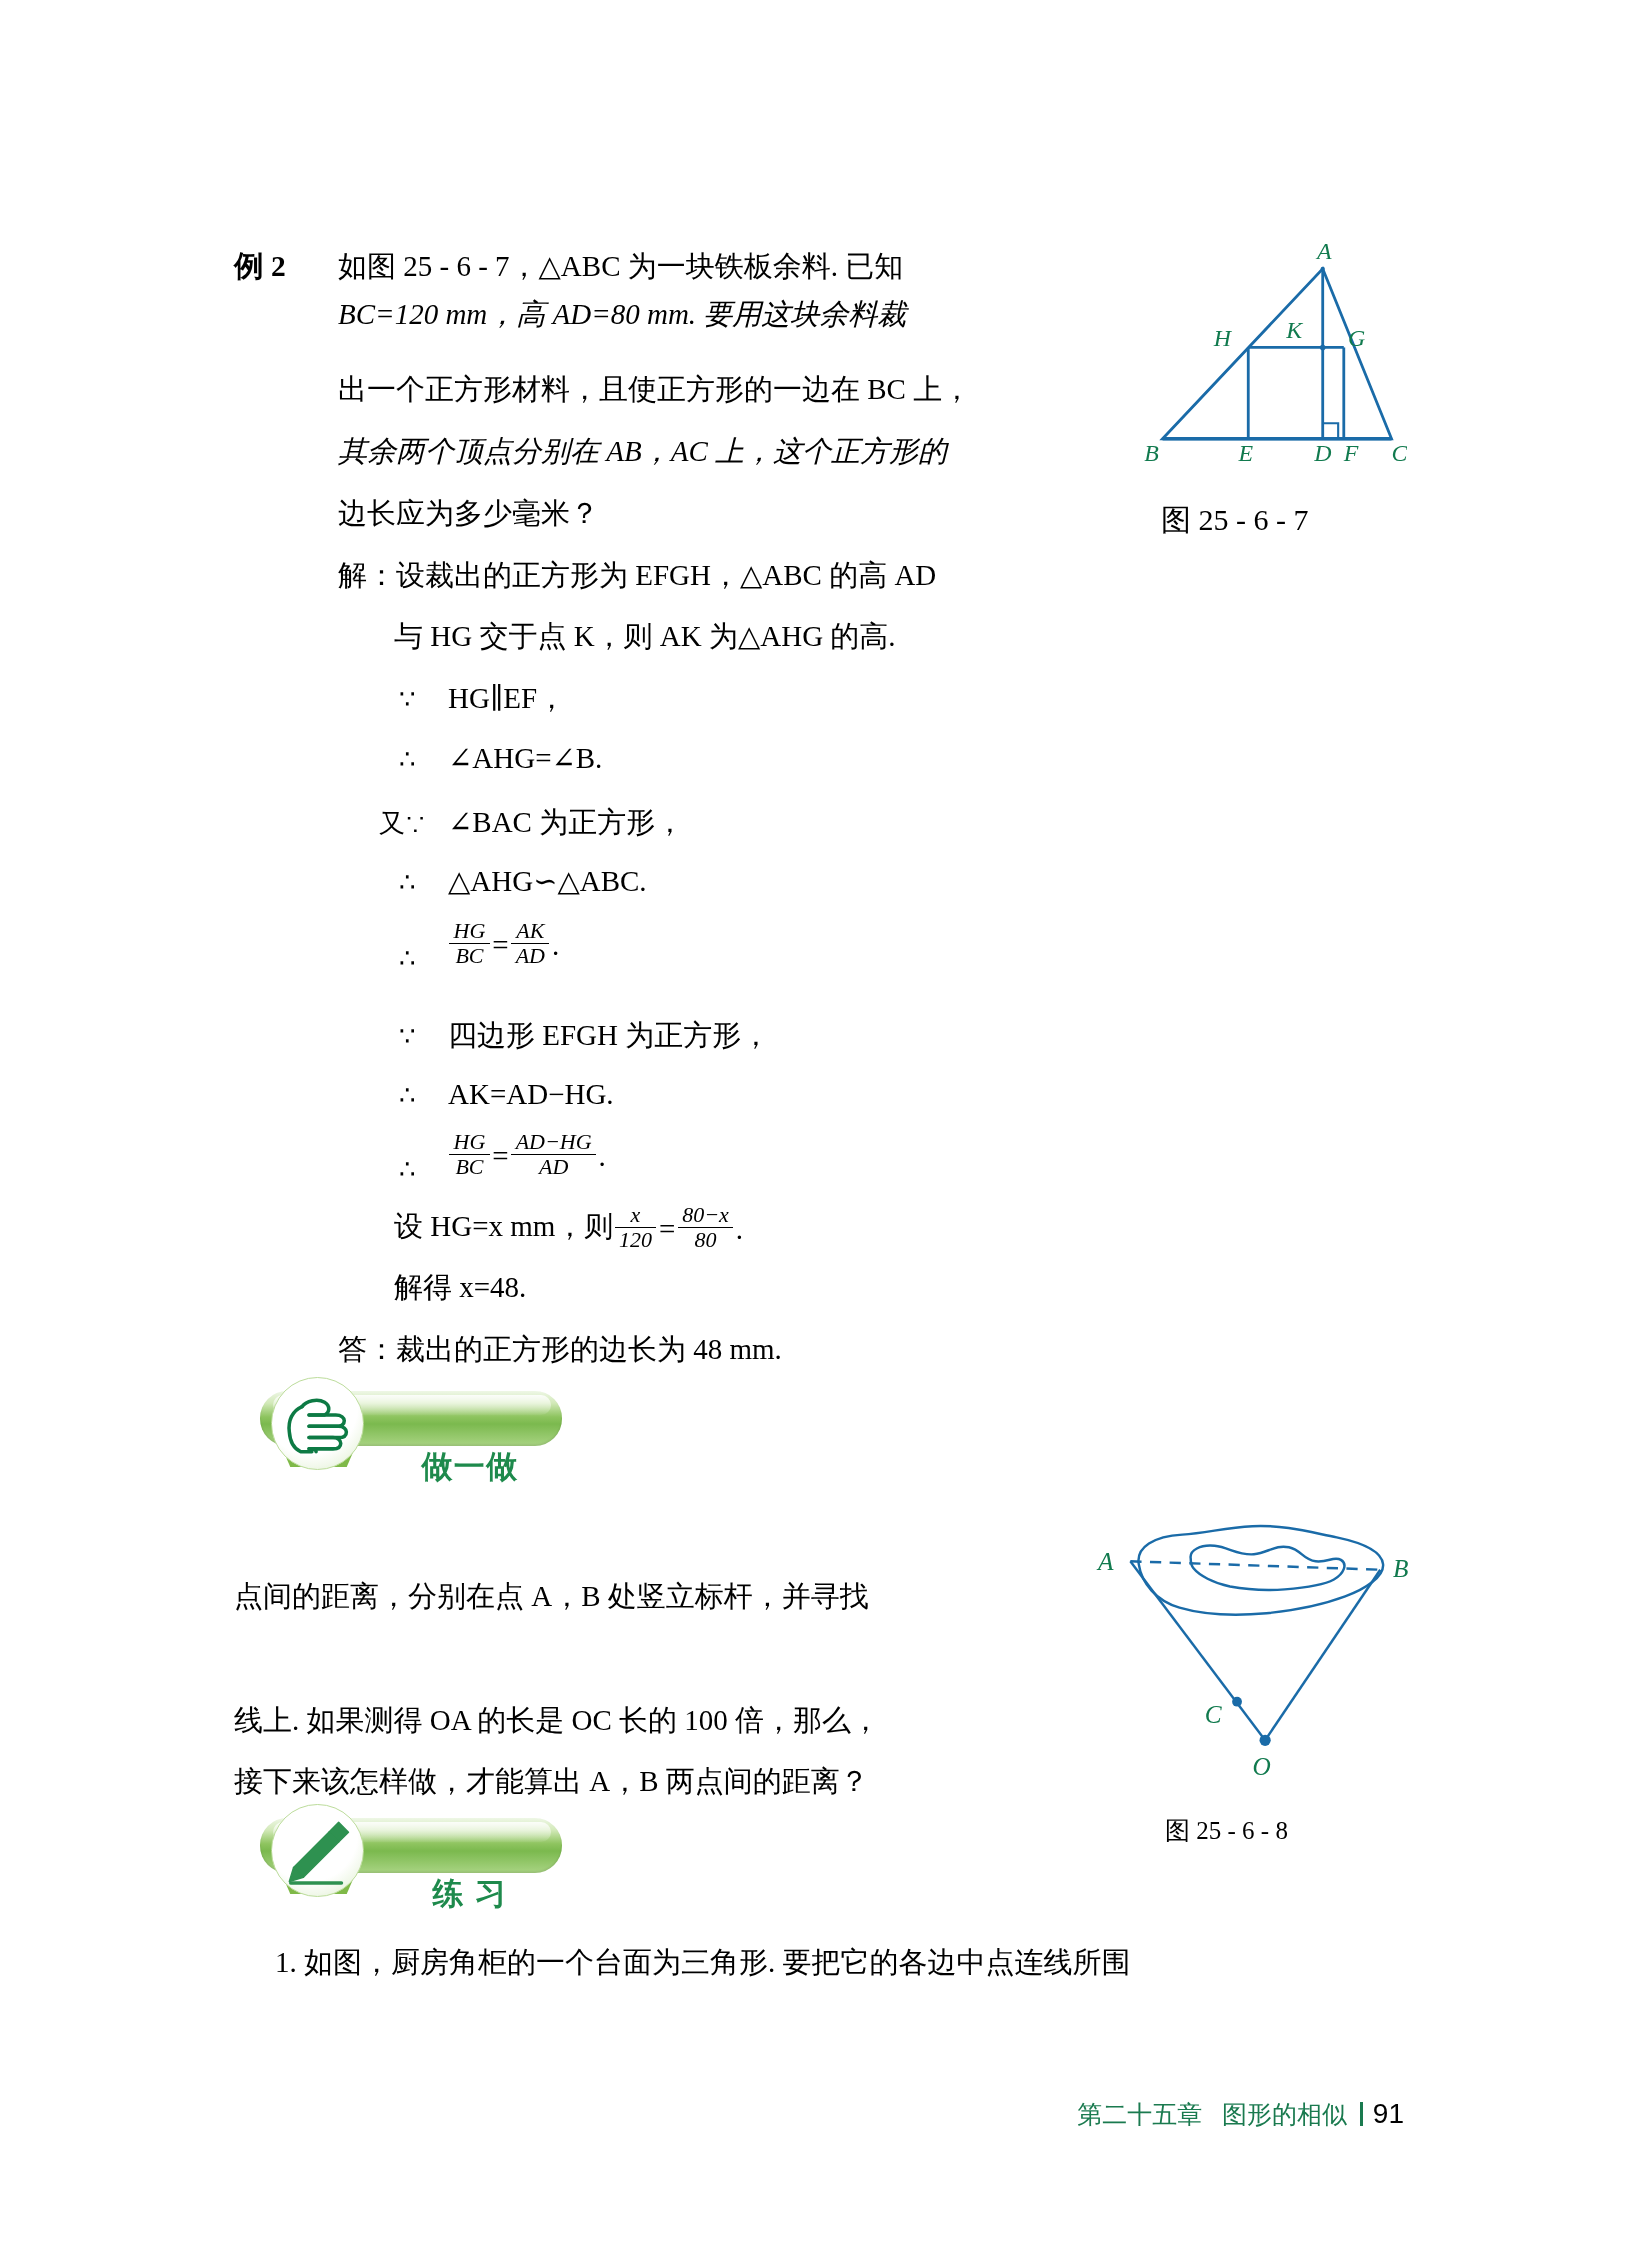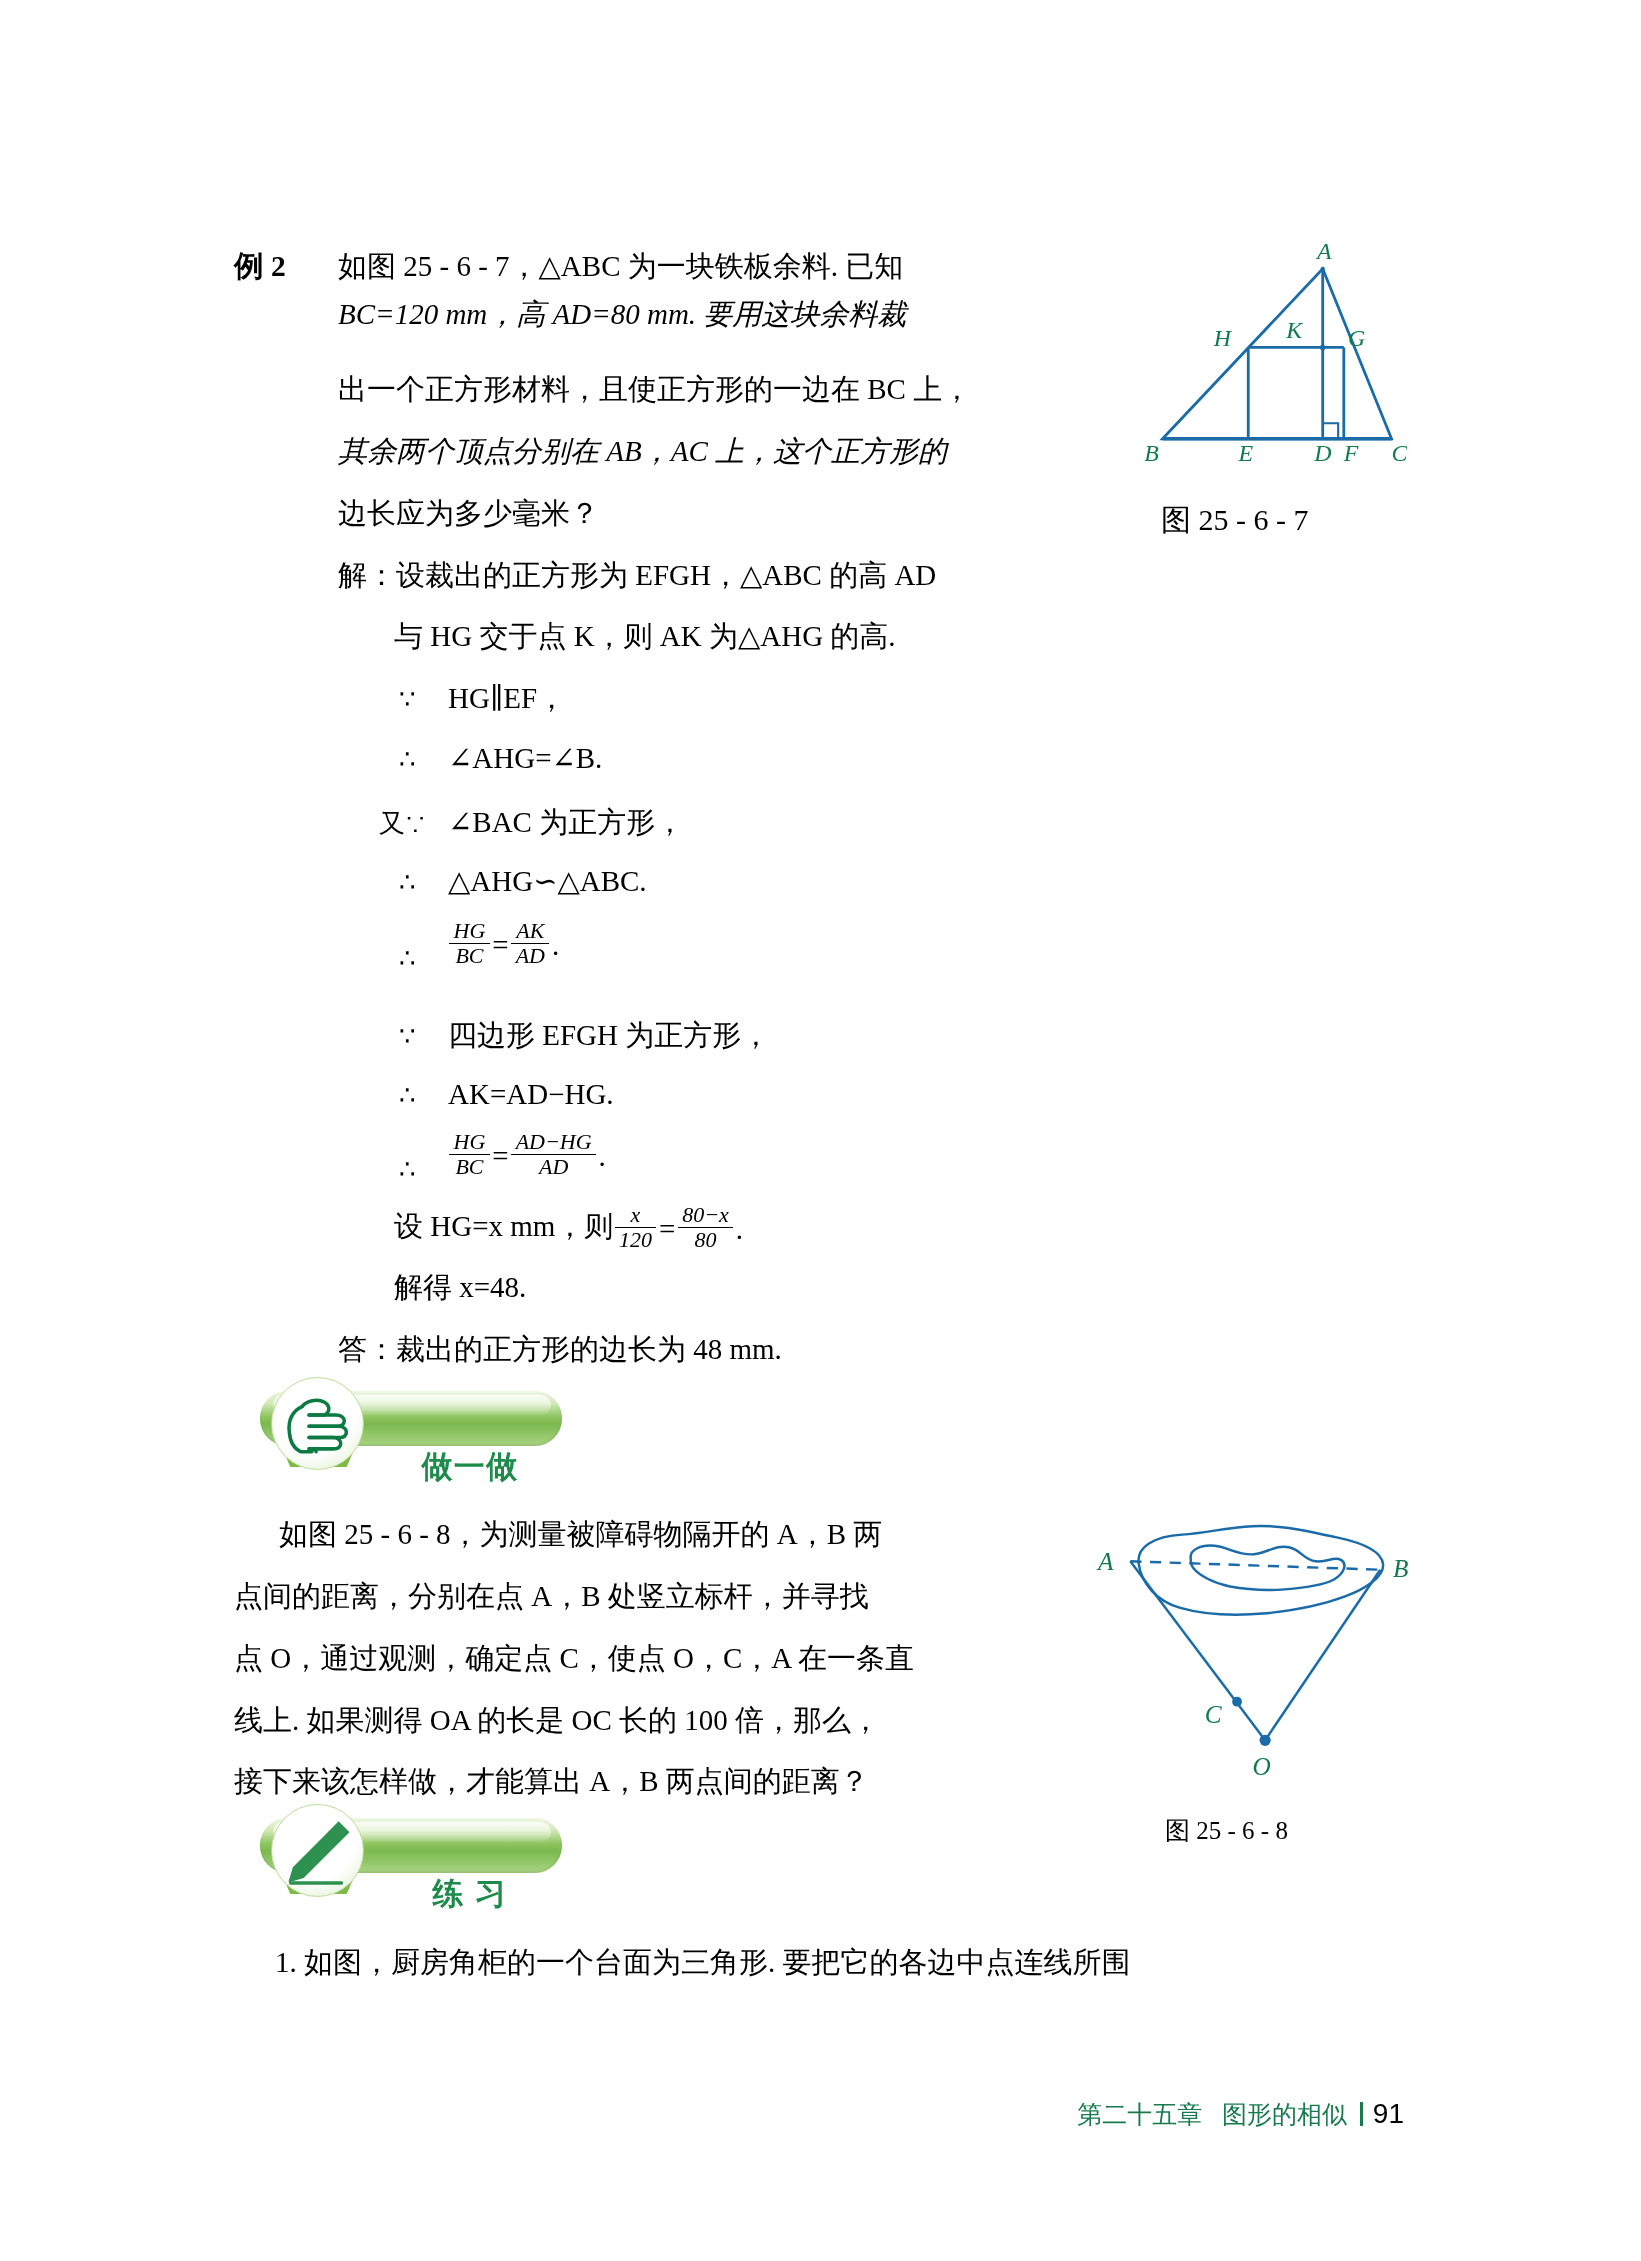--- a/index.html
+++ b/index.html
@@ -209,23 +209,21 @@
         <path d="M44 42 C50 34 66 30 76 36 C84 41 84 50 76 54 L54 54"></path>
         <path d="M54 54 L92 54 C100 54 104 58 104 62 C104 67 100 70 92 70 L54 70"></path>
         <path d="M54 70 L96 70 C103 70 107 74 107 78 C107 83 103 86 96 86 L54 86"></path>
         <path d="M54 86 L88 86 C95 86 99 90 99 94 C99 99 95 102 88 102 L54 102"></path>
         <path d="M54 102 L58 102 C62 102 64 104 64 106"></path>
       </g>
     </svg>
     <div class="badge-text">做一做</div>
   </div>
 
-  <div class="para-line" style="left:279px;top:1515px;">如图 25 - 6 - 8，为测量被障碍物隔开的 A，B 两</div>
   <div class="para-line" style="left:234px;top:1577px;">点间的距离，分别在点 A，B 处竖立标杆，并寻找</div>
-  <div class="para-line" style="left:234px;top:1639px;">点 O，通过观测，确定点 C，使点 O，C，A 在一条直</div>
   <div class="para-line" style="left:234px;top:1701px;">线上. 如果测得 OA 的长是 OC 长的 100 倍，那么，</div>
   <div class="para-line" style="left:234px;top:1762px;">接下来该怎样做，才能算出 A，B 两点间的距离？</div>
 
   <div id="figure-2">
     <svg width="351" height="295" viewBox="0 0 500 420">
 
       <line x1="66" y1="100" x2="258" y2="355" stroke="#1a6ba8" stroke-width="3.5"></line>
       <line x1="422" y1="112" x2="258" y2="355" stroke="#1a6ba8" stroke-width="3.5"></line>
 
       <line x1="66" y1="100" x2="422" y2="112" stroke="#1a6ba8" stroke-width="3.5" stroke-dasharray="16 12"></line>

